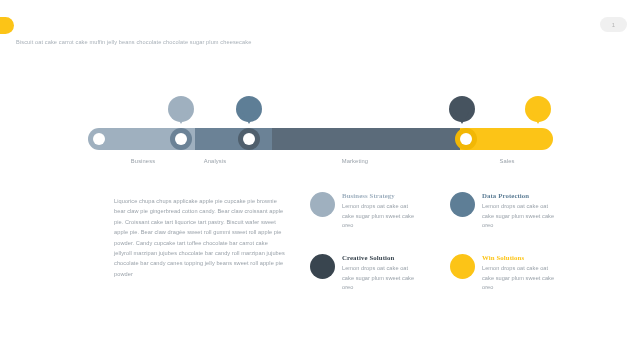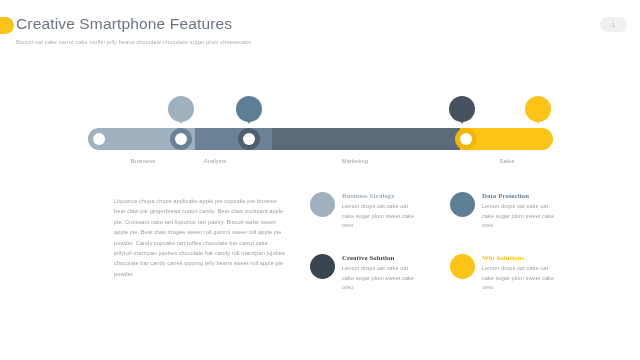--- a/index.html
+++ b/index.html
@@ -185,21 +185,20 @@
     color: #9aa2aa;
     width: 78px;
     letter-spacing: 0.06px;
   }
 </style>
 </head>
 <body>
 
 <div id="header">
   <div id="title-accent"></div>
-  <div id="page-title">Creative Smartphone Features</div>
   <div id="page-subtitle">Biscuit oat cake carrot cake muffin jelly beans chocolate chocolate sugar plum cheesecake</div>
   <div id="page-badge">1</div>
 </div>
 
 <div id="timeline">
   <div id="bar">
       <div class="bar-seg" style="background: rgb(159, 176, 191); width: 23%;"></div>
       <div class="bar-seg" style="background: rgb(107, 130, 150); width: 16.5%;"></div>
       <div class="bar-seg" style="background: rgb(91, 107, 122); width: 40.5%;"></div>
       <div class="bar-seg" style="background: rgb(252, 196, 23); width: 20%;"></div>

